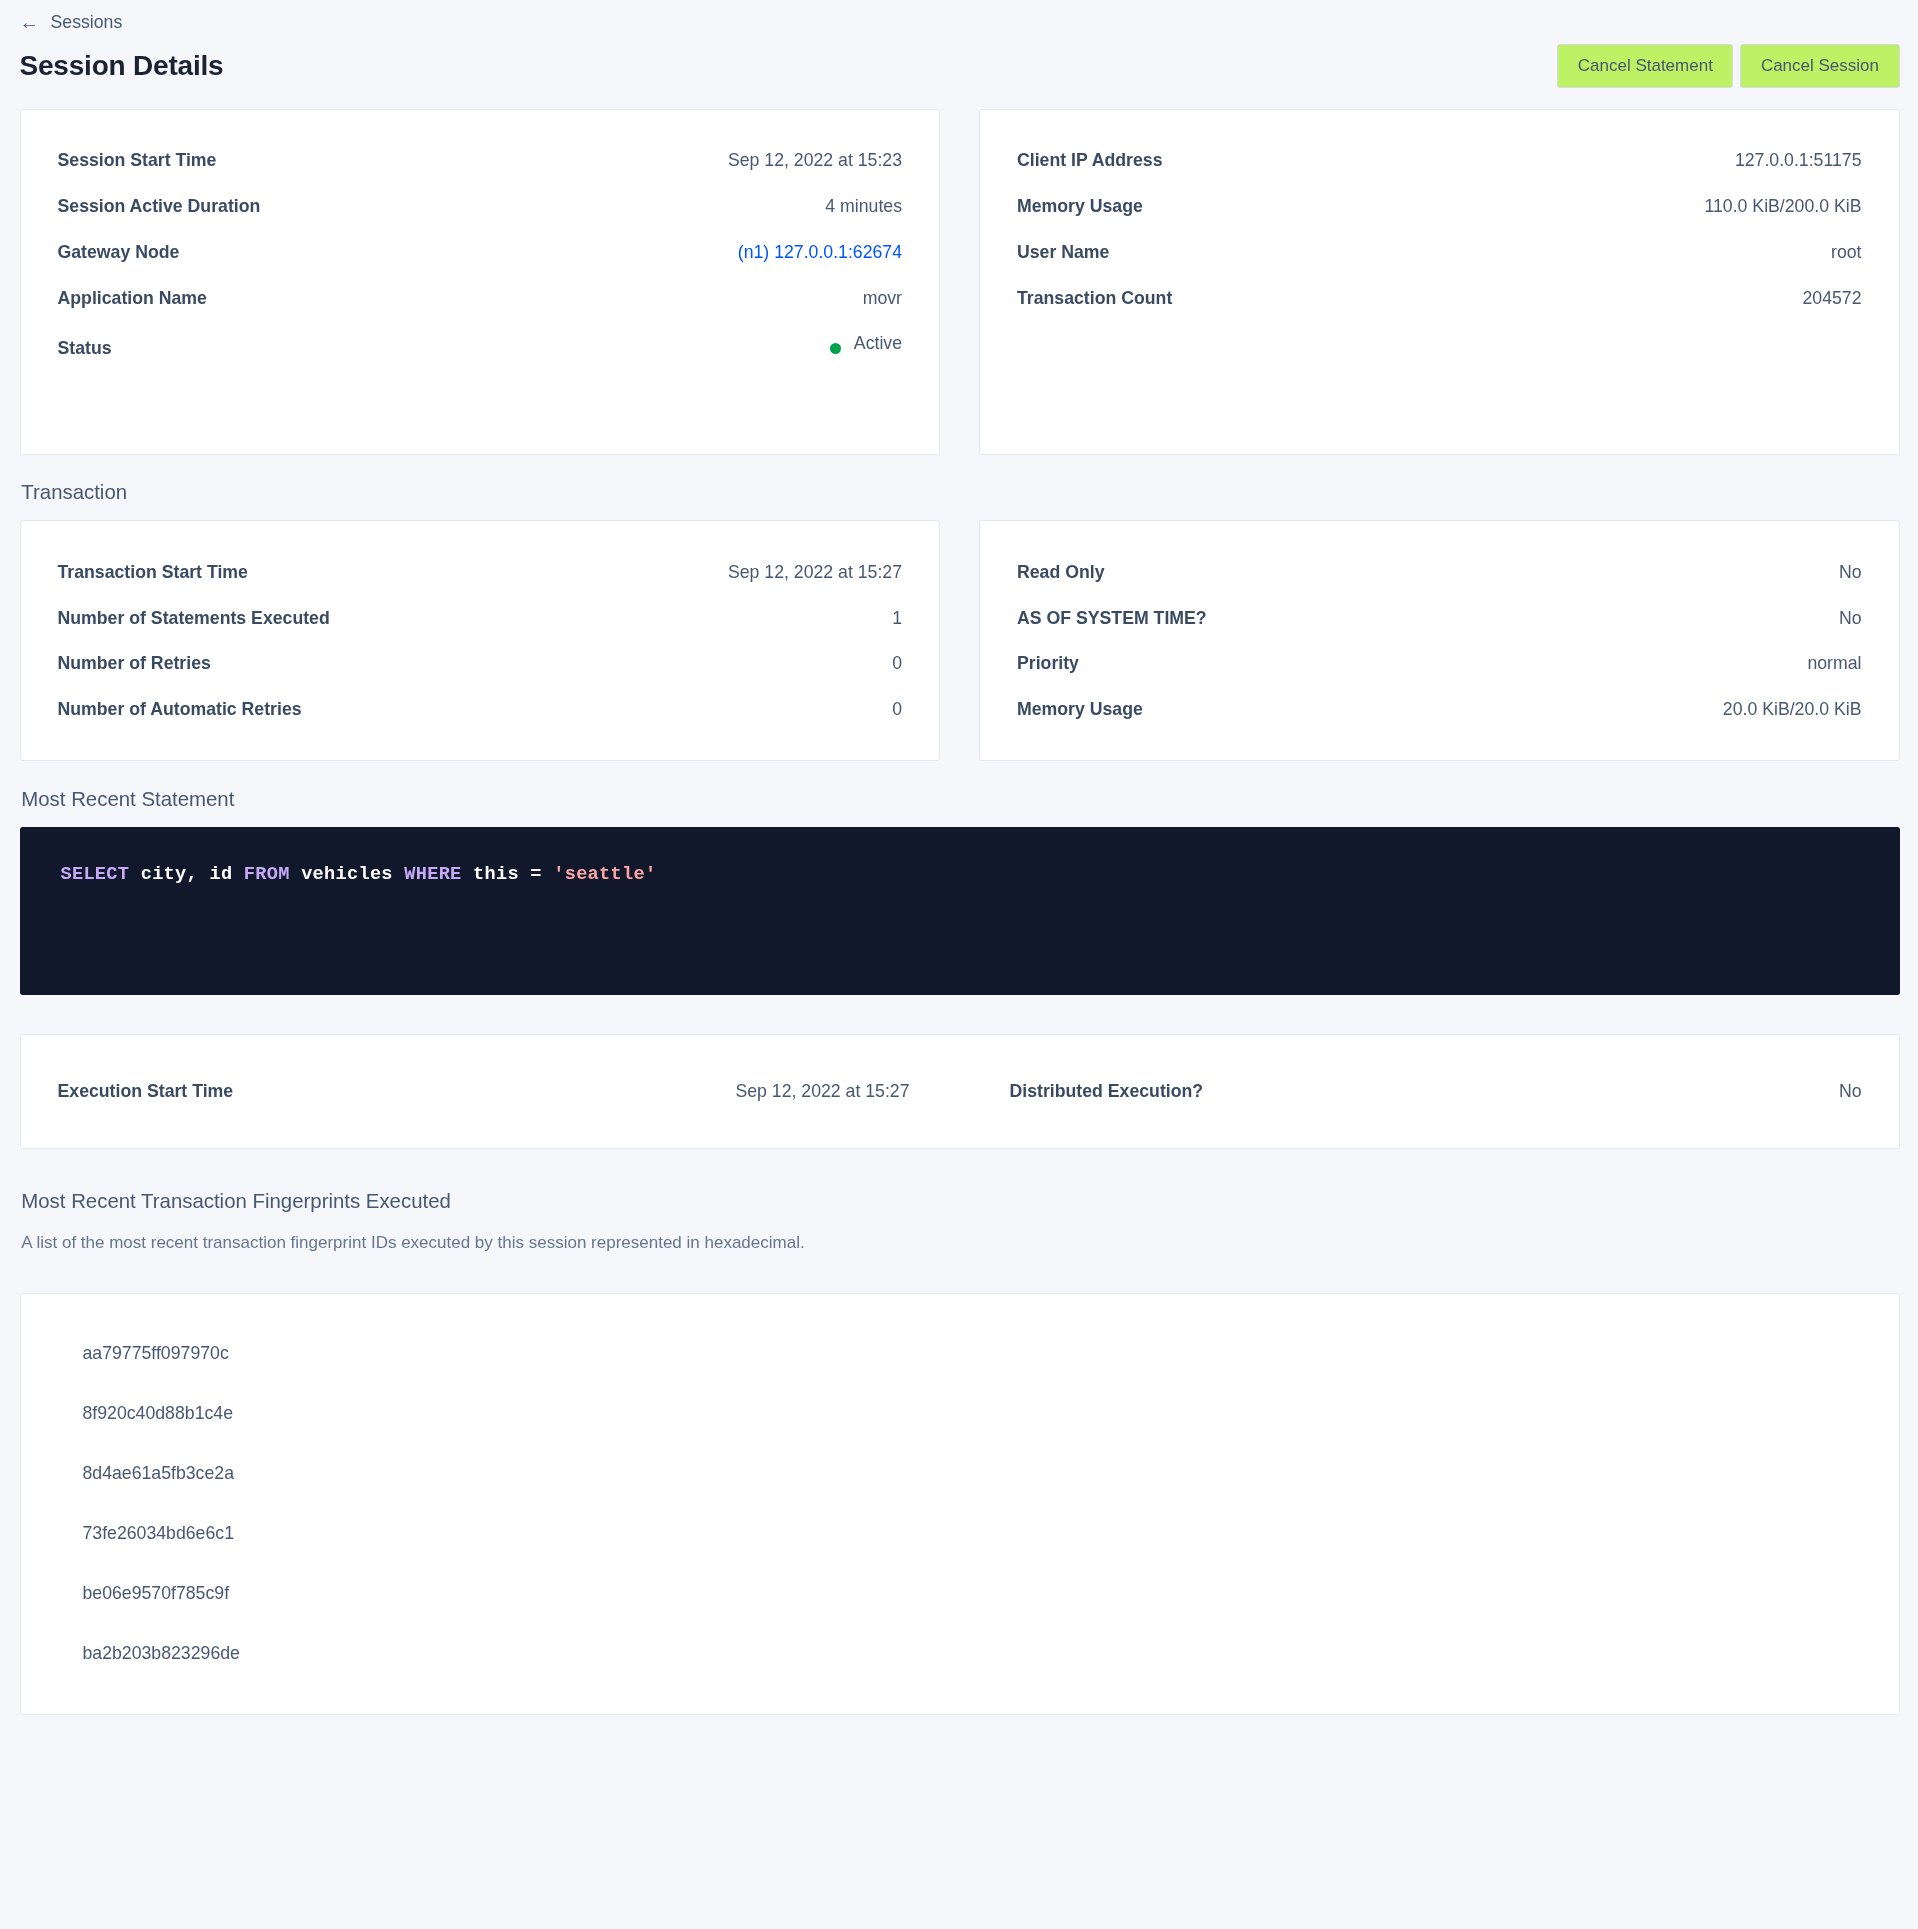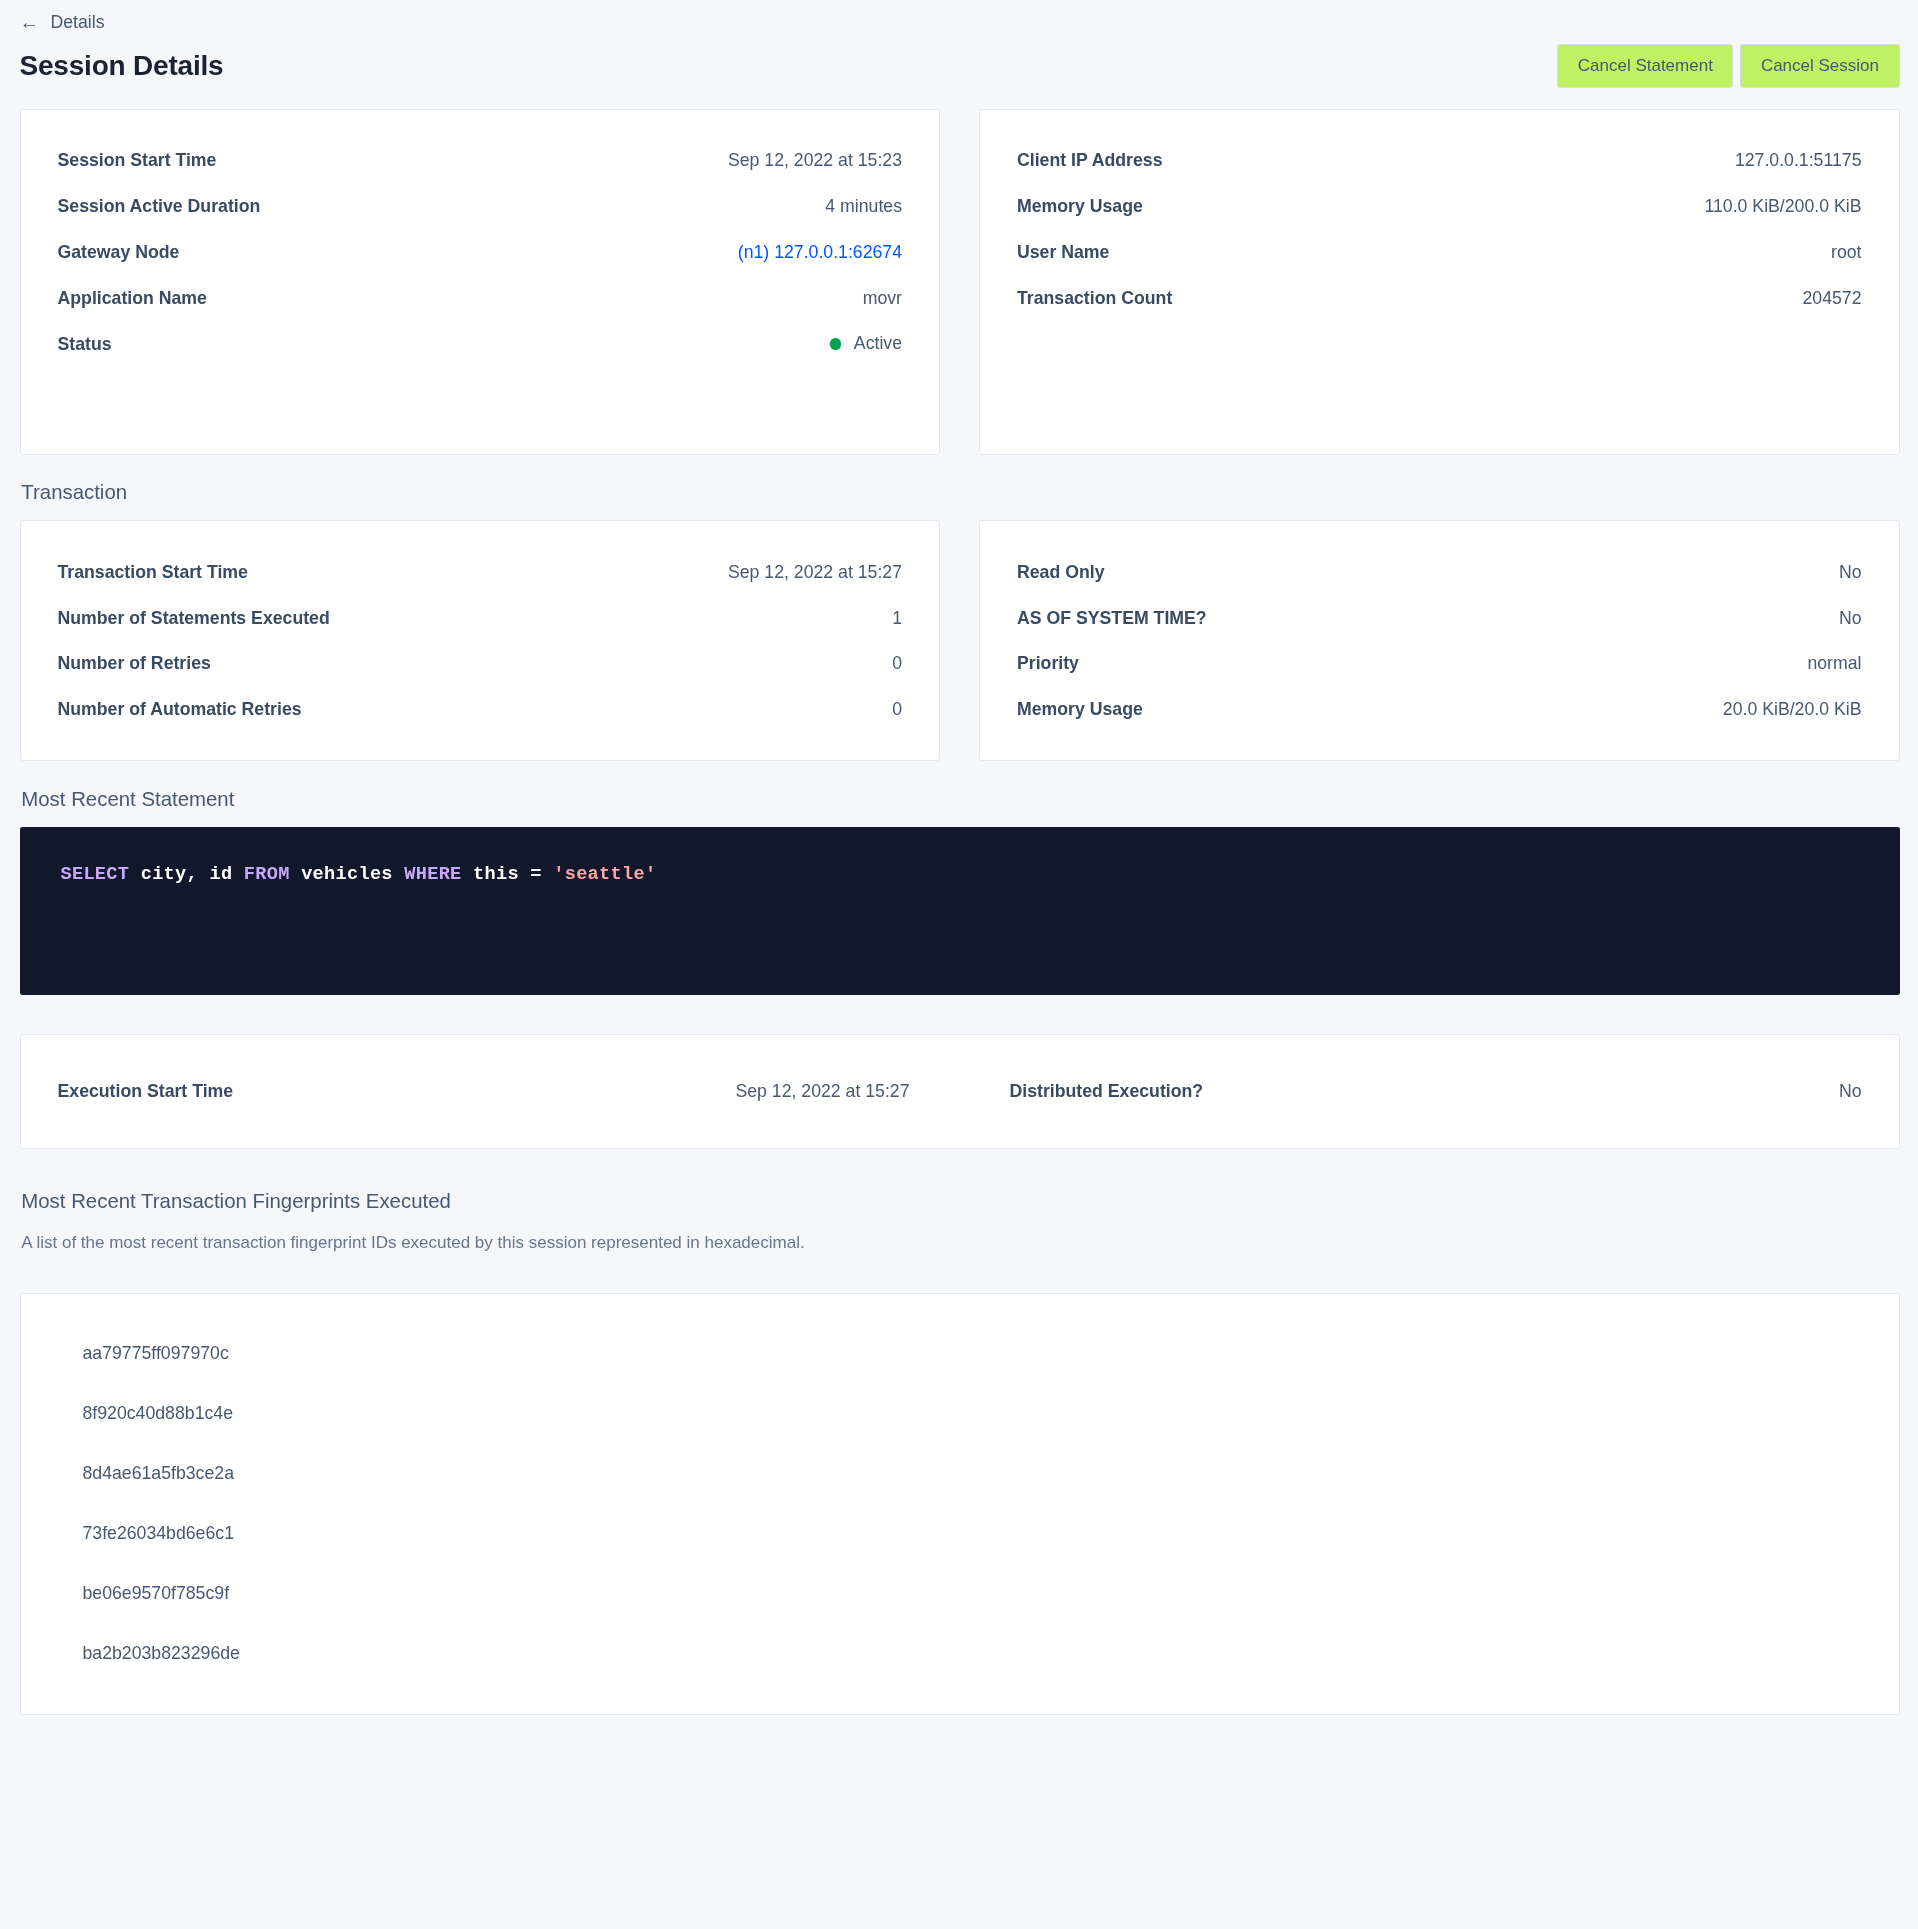--- a/index.html
+++ b/index.html
@@ -77,21 +77,21 @@
     font-weight: bold;
     color: #394b63;
   }
   .kv .v {
     color: #475872;
     text-align: right;
   }
   .kv .v.link { color: #0055ff; cursor: pointer; }
   .status-val {
     display: inline-flex;
-    align-items: center;
+    align-items: flex-end;
     gap: 12.4px;
   }
   .dot {
     width: 11.5px; height: 11.5px;
     border-radius: 50%;
     background: #00a14b;
     display: inline-block;
   }
   .section-head {
     font-size: 20.4px;
@@ -157,21 +157,21 @@
     font-size: 17.7px;
     color: #475872;
     padding: 19.5px 0 19.5px 25px;
   }
 </style>
 </head>
 <body>
 
 <div class="breadcrumb">
   <span class="arrow">←</span>
-  <span class="crumb-label">Details</span>
+  <span class="crumb-label">Sessions</span>
 </div>
 
 <div class="title-row">
   <div class="page-title">Session Details</div>
   <div class="btn-group">
     <button class="btn">Cancel Statement</button>
     <button class="btn">Cancel Session</button>
   </div>
 </div>
 

